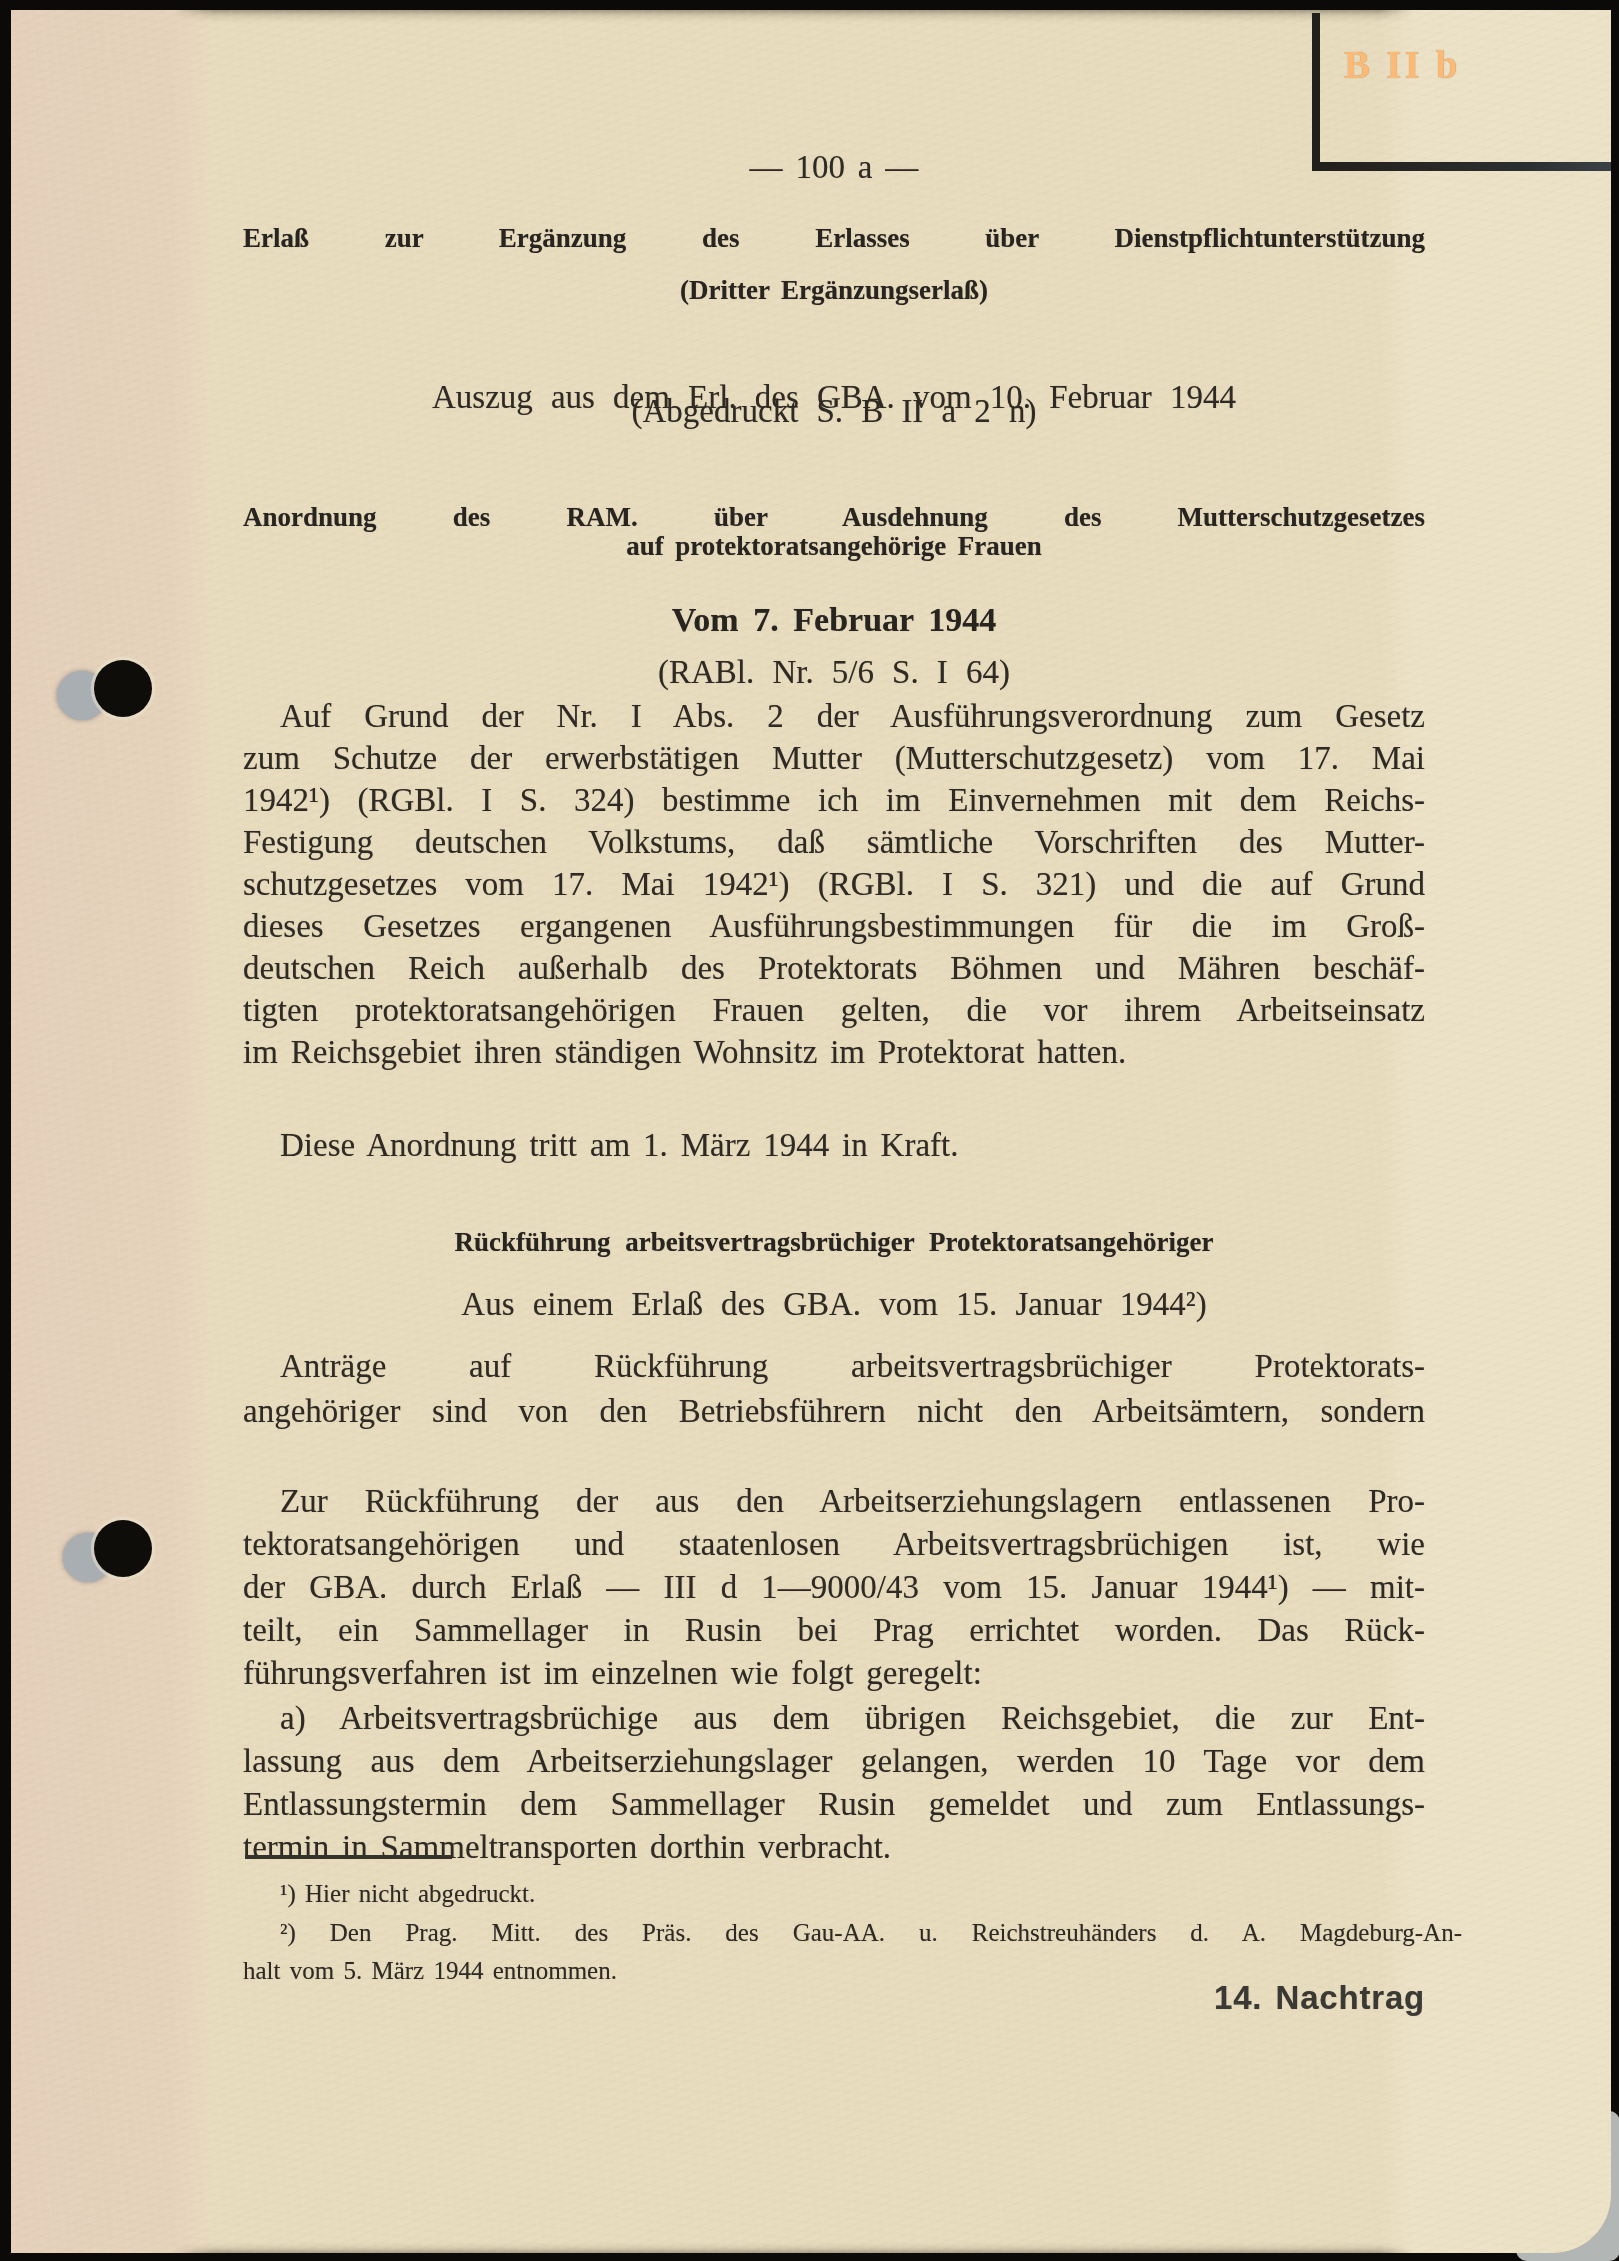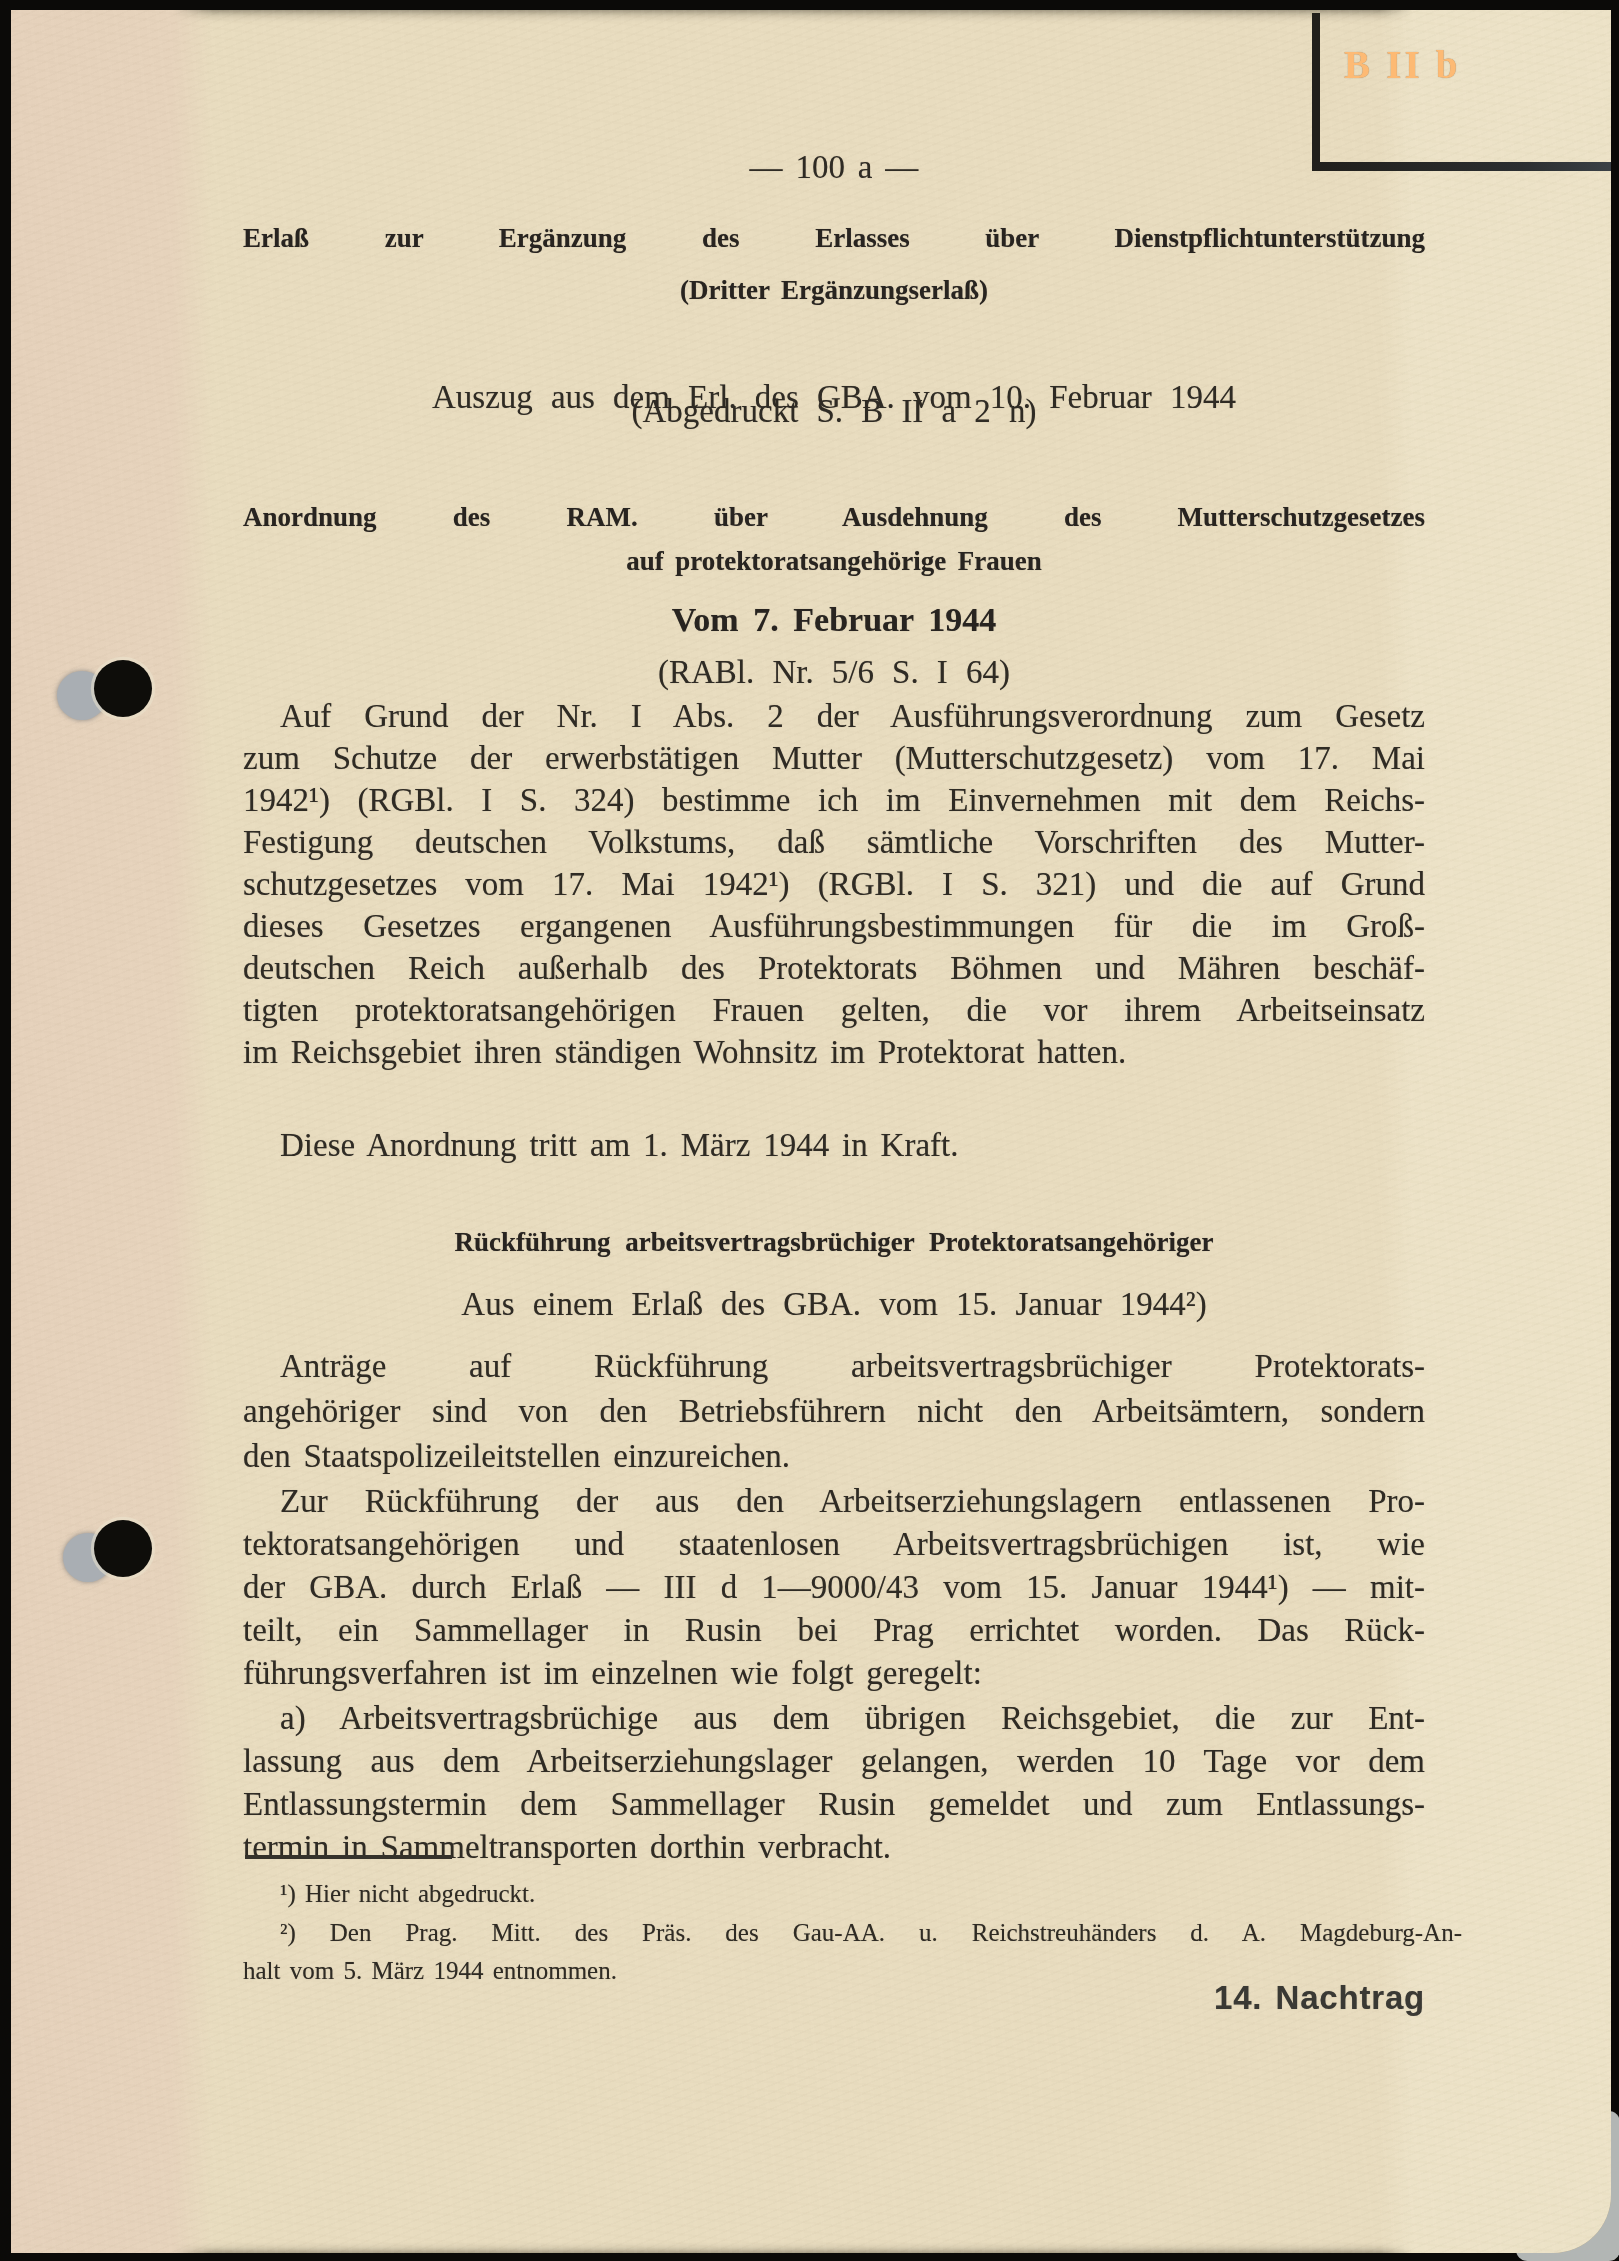--- a/index.html
+++ b/index.html
@@ -97,21 +97,21 @@
   <div class="tab-label">B II b</div>
 
   <div class="txt center body-size" style="top:146px;">— 100 a —</div>
 
   <div class="txt head line j" style="top:223px;">Erlaß zur Ergänzung des Erlasses über Dienstpflichtunterstützung</div>
   <div class="txt head center" style="top:275px;">(Dritter Ergänzungserlaß)</div>
   <div class="txt sub center" style="top:335px;margin-top:44px;">Auszug aus dem Erl. des GBA. vom 10. Februar 1944</div>
   <div class="txt sub center" style="top:393px;">(Abgedruckt S. B II a 2 n)</div>
 
   <div class="txt head line j" style="top:502px;">Anordnung des RAM. über Ausdehnung des Mutterschutzgesetzes</div>
-  <div class="txt head center" style="top:546px;">auf protektoratsangehörige Frauen</div>
+  <div class="txt head center" style="top:531px;">auf protektoratsangehörige Frauen</div>
   <div class="txt head center" style="top:601px; font-size:34px;">Vom 7. Februar 1944</div>
   <div class="txt sub center" style="top:654px;">(RABl. Nr. 5/6 S. I 64)</div>
 
   <div class="txt body-size" style="top:695px;">
     <div class="line j indent">Auf Grund der Nr. I Abs. 2 der Ausführungsverordnung zum Gesetz</div>
     <div class="line j">zum Schutze der erwerbstätigen Mutter (Mutterschutzgesetz) vom 17. Mai</div>
     <div class="line j">1942¹) (RGBl. I S. 324) bestimme ich im Einvernehmen mit dem Reichs-</div>
     <div class="line j">Festigung deutschen Volkstums, daß sämtliche Vorschriften des Mutter-</div>
     <div class="line j">schutzgesetzes vom 17. Mai 1942¹) (RGBl. I S. 321) und die auf Grund</div>
     <div class="line j">dieses Gesetzes ergangenen Ausführungsbestimmungen für die im Groß-</div>
@@ -120,21 +120,20 @@
     <div class="line">im Reichsgebiet ihren ständigen Wohnsitz im Protektorat hatten.</div>
   </div>
   <div class="txt body-size line indent" style="top:1124px;">Diese Anordnung tritt am 1. März 1944 in Kraft.</div>
 
   <div class="txt head center" style="top:1227px; word-spacing:.3em;">Rückführung arbeitsvertragsbrüchiger Protektoratsangehöriger</div>
   <div class="txt sub center" style="top:1286px;">Aus einem Erlaß des GBA. vom 15. Januar 1944²)</div>
 
   <div class="txt body-size body-lh55" style="top:1344px;">
     <div class="line j indent">Anträge auf Rückführung arbeitsvertragsbrüchiger Protektorats-</div>
     <div class="line j">angehöriger sind von den Betriebsführern nicht den Arbeitsämtern, sondern</div>
-    <div class="line">den Staatspolizeileitstellen einzureichen.</div>
   </div>
 
   <div class="txt body-size" style="top:1480px; line-height:43px;">
     <div class="line j indent">Zur Rückführung der aus den Arbeitserziehungslagern entlassenen Pro-</div>
     <div class="line j">tektoratsangehörigen und staatenlosen Arbeitsvertragsbrüchigen ist, wie</div>
     <div class="line j">der GBA. durch Erlaß — III d 1—9000/43 vom 15. Januar 1944¹) — mit-</div>
     <div class="line j">teilt, ein Sammellager in Rusin bei Prag errichtet worden. Das Rück-</div>
     <div class="line">führungsverfahren ist im einzelnen wie folgt geregelt:</div>
   </div>
 

